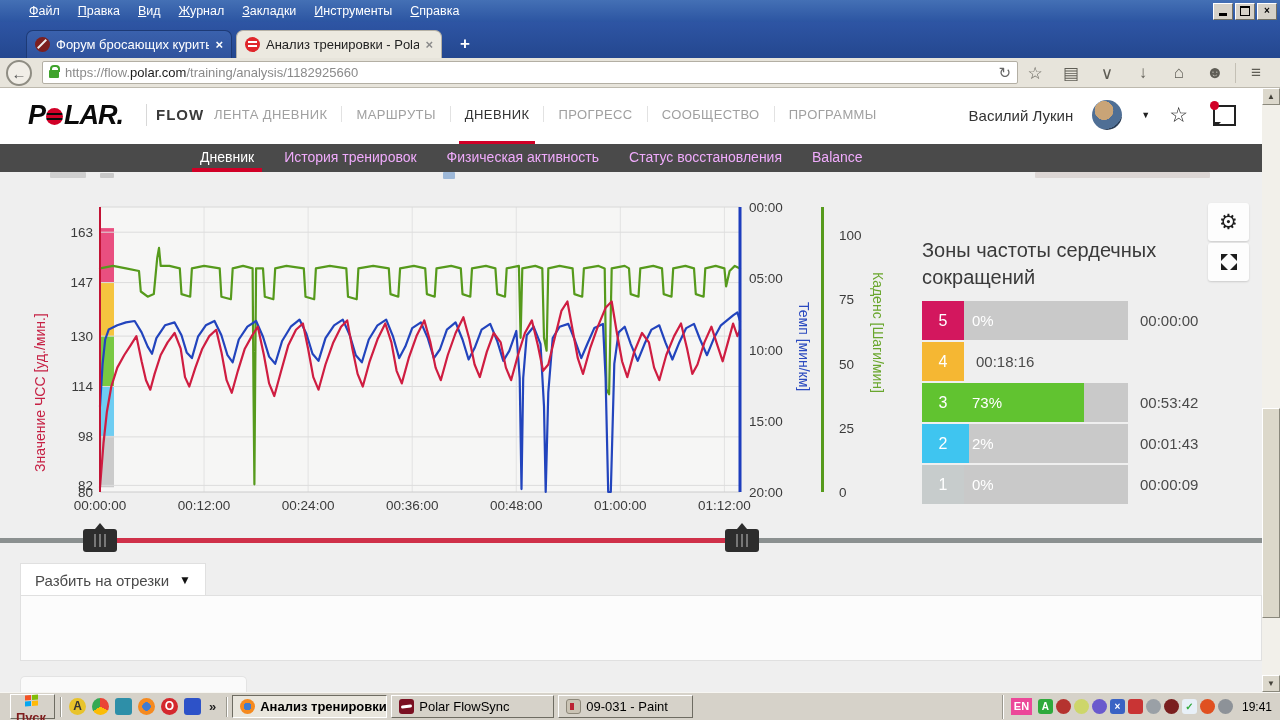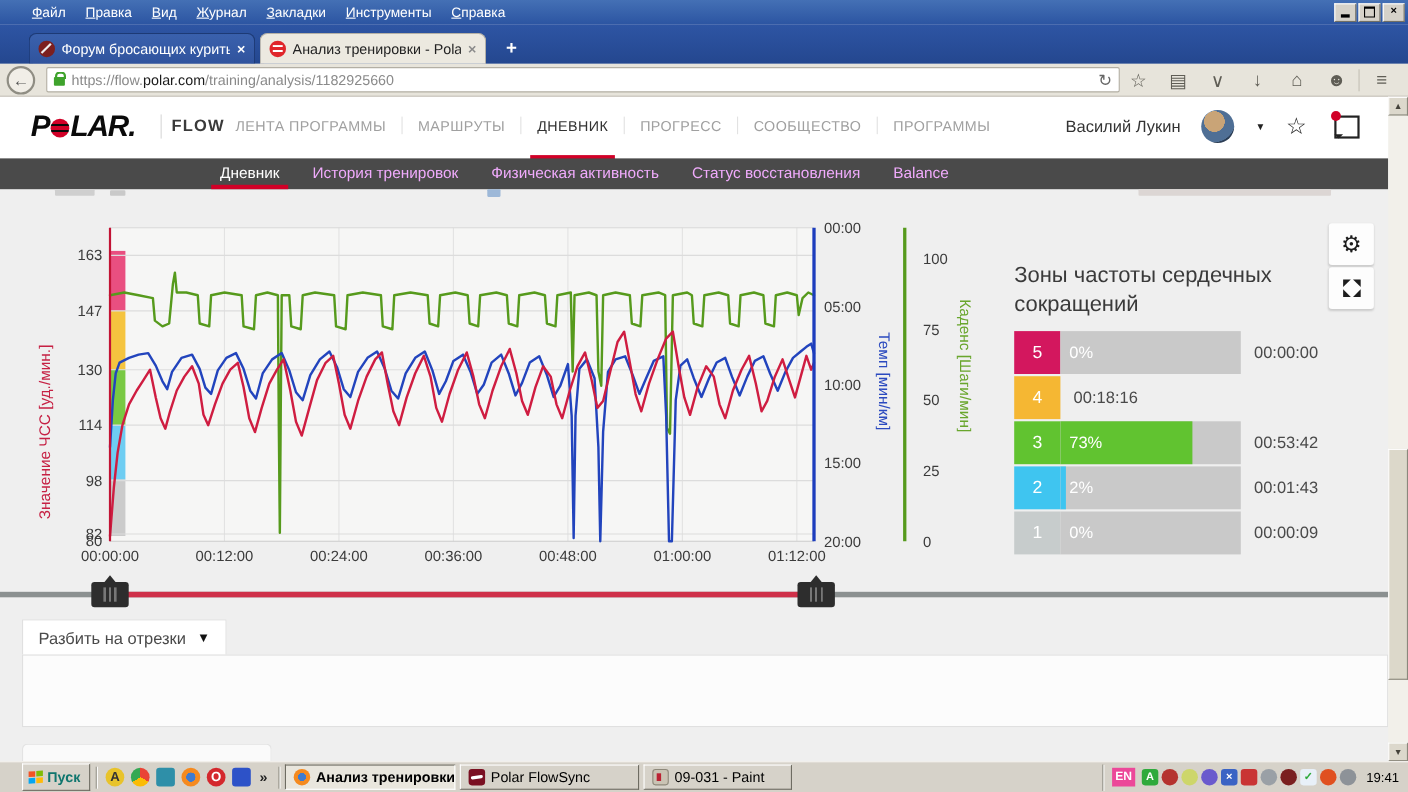--- a/index.html
+++ b/index.html
@@ -93,21 +93,21 @@
   #empty-panel{position:absolute;left:20px;top:595px;width:1242px;height:66px;background:#fcfcfc;border:1px solid #e0e0e0;box-sizing:border-box;}
   #bottom-frag{position:absolute;left:20px;top:676px;width:225px;height:16px;background:#fafafa;border:1px solid #e3e3e3;border-bottom:none;border-radius:5px 5px 0 0;}
   
   #scrollbar{position:absolute;left:1262px;top:88px;width:18px;height:604px;background:#f2f0ea;}
   .sb-btn{position:absolute;left:0;width:18px;height:17px;background:#dcd8cc;border:1px solid;border-color:#fff #8a887c #8a887c #fff;box-sizing:border-box;color:#44423a;font-size:8px;text-align:center;line-height:15px;}
   #sb-up{top:0;}
   #sb-down{bottom:0;}
   #sb-thumb{position:absolute;left:0;top:320px;width:18px;height:210px;background:#dcd8ca;border:1px solid;border-color:#fff #8a887c #8a887c #fff;box-sizing:border-box;}
   
   #taskbar{position:absolute;left:0;top:692px;width:1280px;height:28px;background:#d6d2c9;border-top:1px solid #f7f6f2;box-sizing:border-box;display:flex;align-items:center;}
-  #start-btn{margin-left:20px;height:23px;display:flex;align-items:center;gap:4px;padding:0 8px 0 5px;background:#d6d2c9;border:1px solid;border-color:#fff #6e6c62 #6e6c62 #fff;font-size:13px;font-weight:bold;color:#0f766e;}
+  #start-btn{margin-left:10px;height:23px;display:flex;align-items:center;gap:4px;padding:0 8px 0 5px;background:#d6d2c9;border:1px solid;border-color:#fff #6e6c62 #6e6c62 #fff;font-size:13px;font-weight:bold;color:#7f1d1d;flex-direction:column;}
   .winflag{width:13px;height:12px;display:grid;grid-template-columns:6px 6px;grid-template-rows:5px 5px;gap:1px;transform:skewY(-4deg);}
   .winflag i{display:block;}
   .tb-vsep{width:1px;height:20px;background:#9a988e;margin:0 5px;box-shadow:1px 0 0 #fff;}
   .ql-ic{width:17px;height:17px;margin:0 3px;border-radius:3px;position:relative;flex:none;}
   #ql-chevron{font-size:13px;font-weight:bold;color:#222;margin:0 5px;}
   .task-btn{height:23px;display:flex;align-items:center;gap:5px;padding:0 7px;margin-right:4px;font-size:13px;color:#000;border:1px solid;box-sizing:border-box;white-space:nowrap;overflow:hidden;}
   .task-btn.raised{background:#d6d2c9;border-color:#fff #6e6c62 #6e6c62 #fff;}
   .task-btn.pressed{background:#e9e6dd;border-color:#6e6c62 #fff #fff #6e6c62;font-weight:bold;}
   .tb-ico{width:15px;height:15px;flex:none;border-radius:3px;position:relative;}
   .ico-firefox{border-radius:50%;background:radial-gradient(circle at 50% 50%,#3f7bd0 0 34%,#f58a1f 36% 80%,#d9600d 100%);}
@@ -181,21 +181,21 @@
 
   <div id="site-header">
     <div id="logo">
         <span>P</span>
         <span class="o"></span>
         <span>LAR.</span>
       </div>
     <div id="brand-sep"></div>
     <div id="brand-flow">FLOW</div>
     <div id="main-nav">
-        <div class="nav-item">ЛЕНТА ПРОГРАММЫ</div>
+        <div class="nav-item">ЛЕНТА ДНЕВНИК</div>
         <div class="nav-sep"></div>
         <div class="nav-item">МАРШРУТЫ</div>
         <div class="nav-sep"></div>
         <div class="nav-item active">ДНЕВНИК</div>
         <div class="nav-sep"></div>
         <div class="nav-item">ПРОГРЕСС</div>
         <div class="nav-sep"></div>
         <div class="nav-item">СООБЩЕСТВО</div>
         <div class="nav-sep"></div>
         <div class="nav-item">ПРОГРАММЫ</div>

